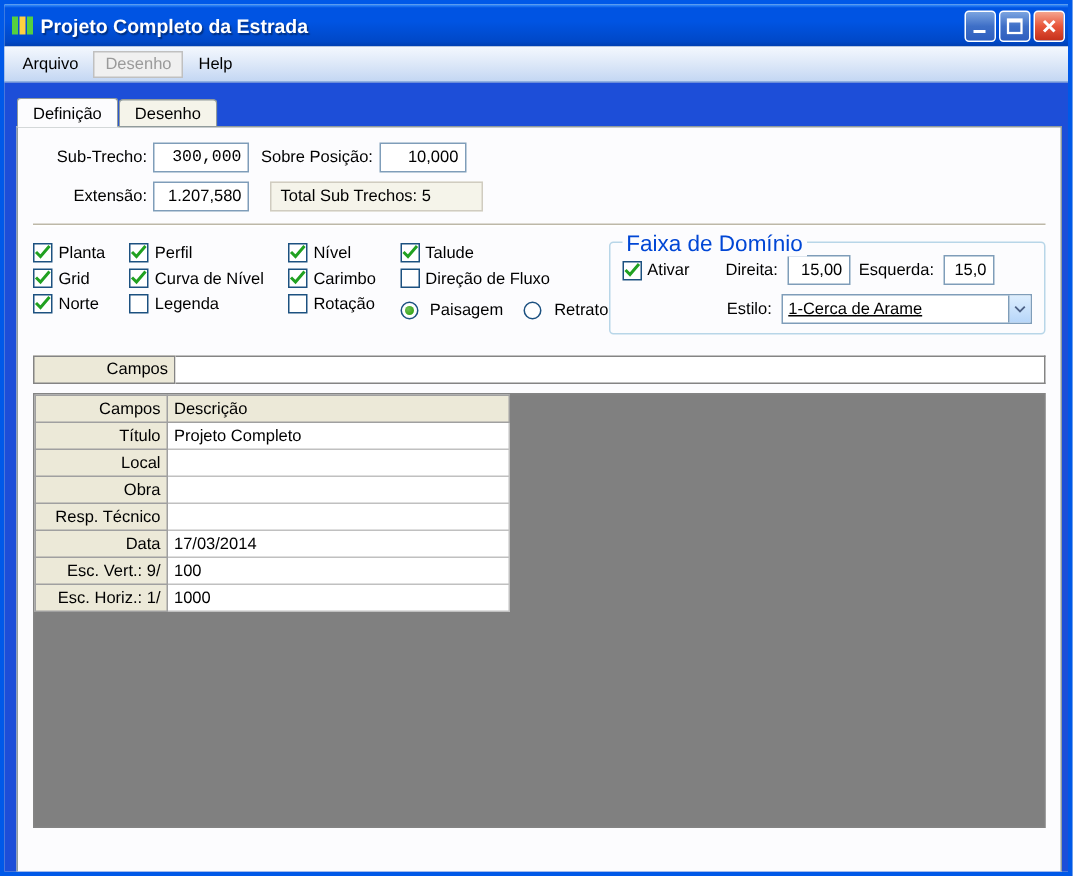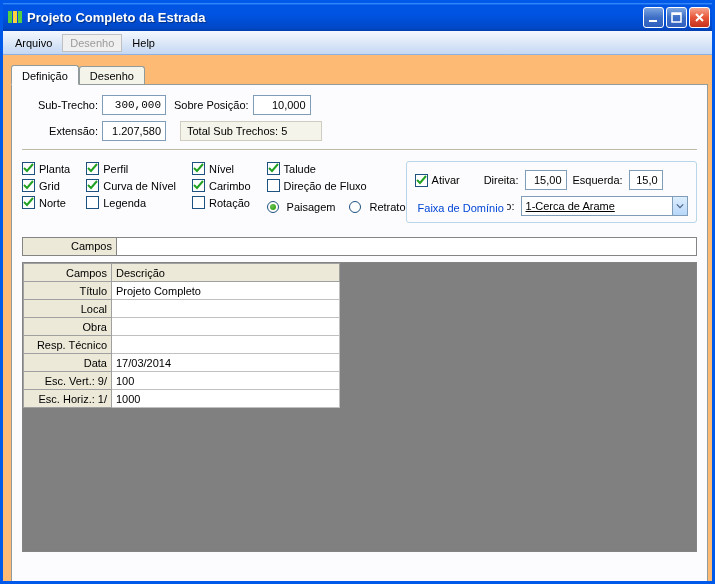--- a/index.html
+++ b/index.html
@@ -76,21 +76,21 @@
 .menuitem.disabled {
   color: #9A9A9A;
   border: 1px solid #C0C0C0;
   background: #F0F0F0;
   padding: 2px 7px;
   margin: 0 2px;
 }
 .content {
   flex: 1;
   padding: 8px 4px 8px 8px;
-  background: #fdba74;
+  background: #1d4ed8;
   position: relative;
   overflow: hidden;
 }
 .tabs {
   display: flex;
   align-items: flex-end;
   height: 21px;
 }
 .tab {
   padding: 3px 10px 2px 10px;
@@ -193,22 +193,21 @@
   position: relative;
   padding: 8px 8px 6px 8px;
 }
 .fieldset .legend {
   position: absolute;
   top: -8px;
   left: 8px;
   background: #FCFCFE;
   padding: 0 3px;
   color: #0046D5;
-  font-size: 11px;
-  margin-top: 48px;
+  font-size: 15px;
 }
 .campos-row {
   display: flex;
   align-items: stretch;
   margin-top: 14px;
 }
 .campos-head {
   width: 95px;
   background: #ECE9D8;
   border: 1px solid #848484;

